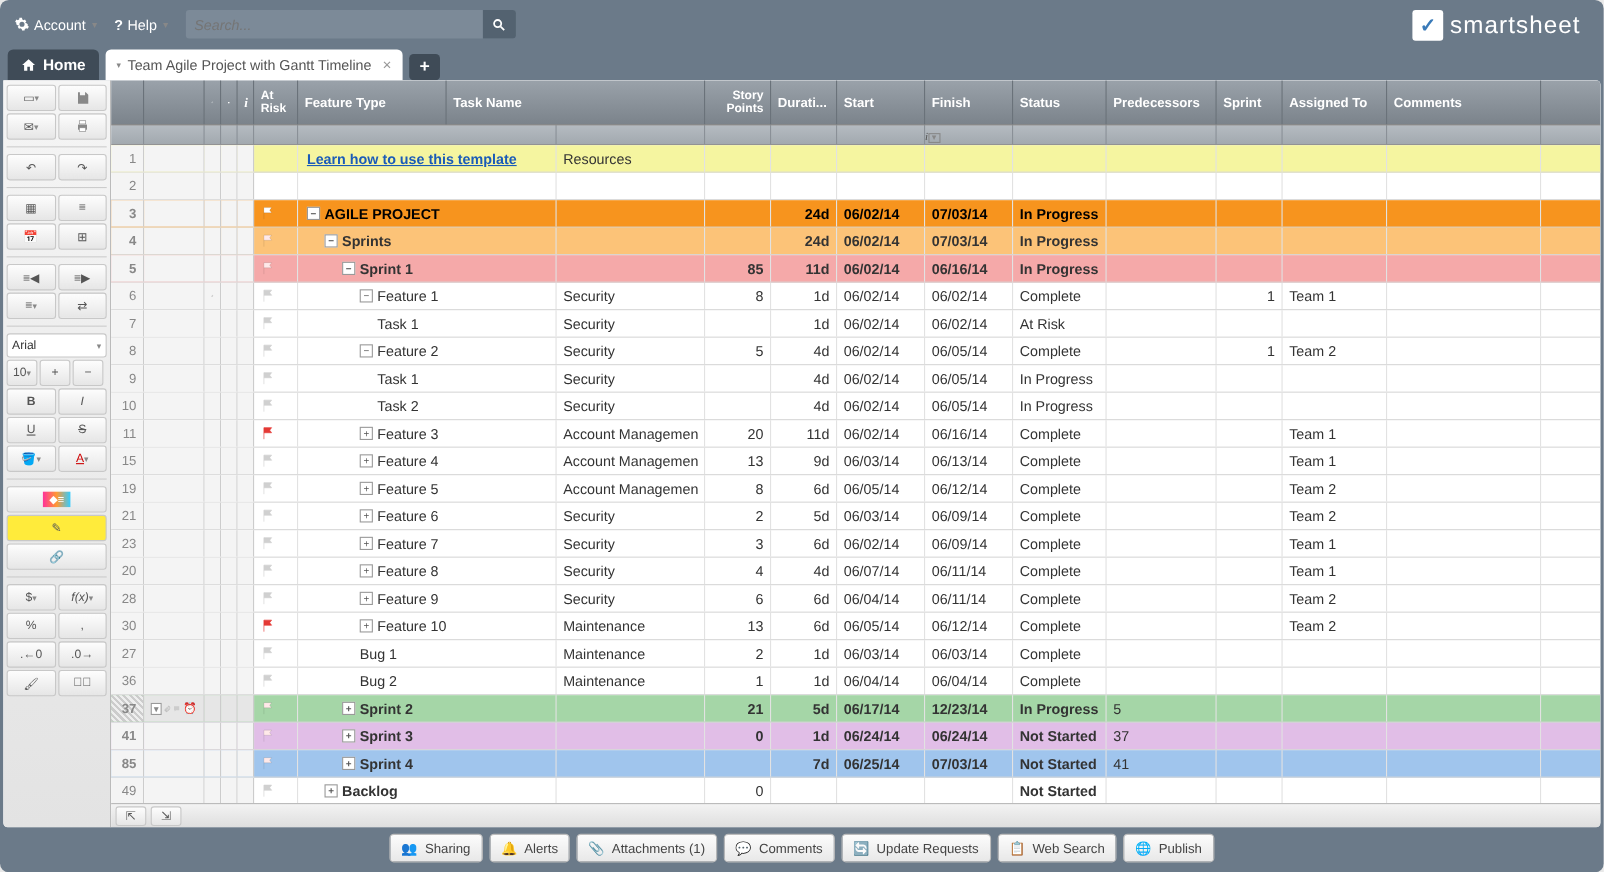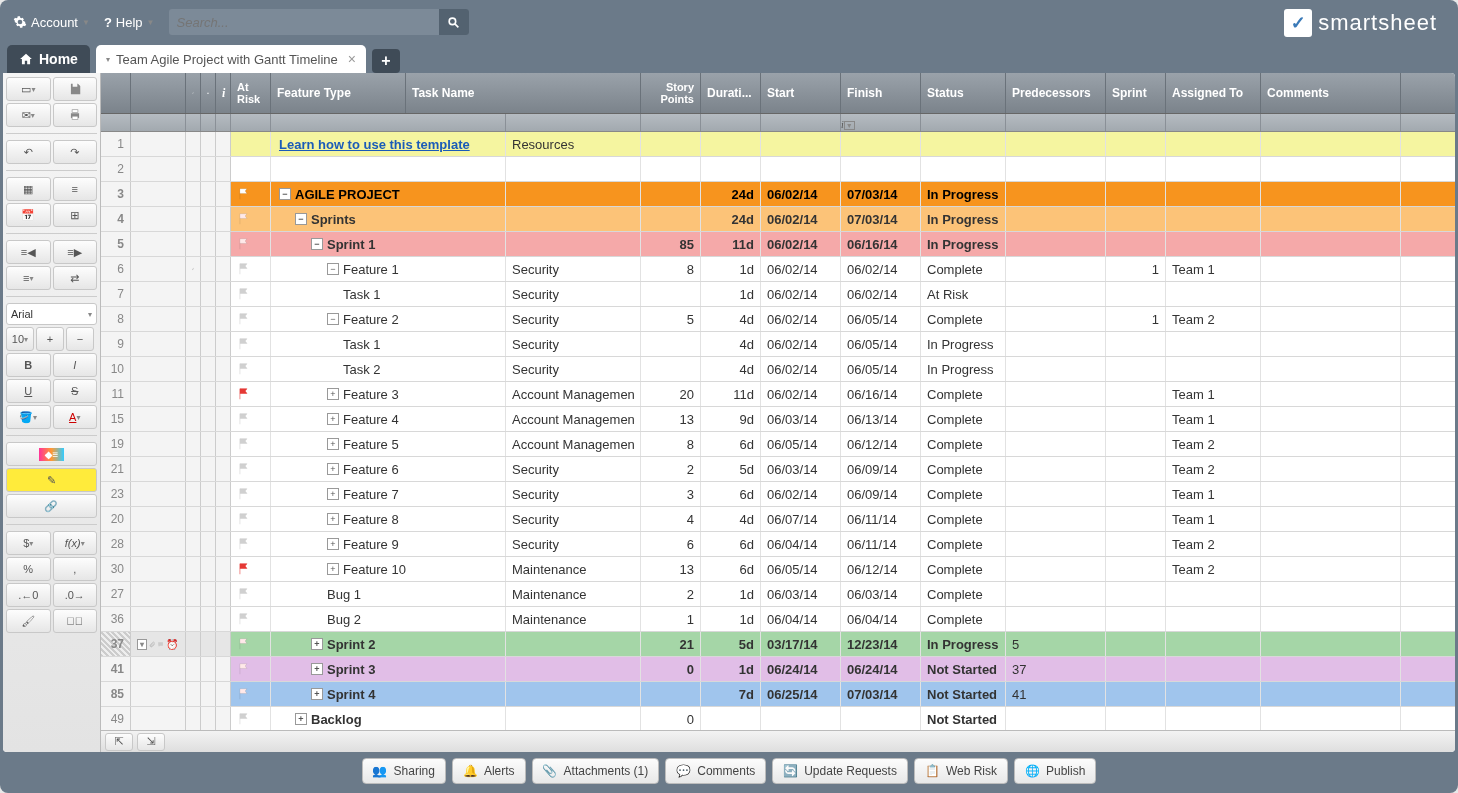--- a/index.html
+++ b/index.html
@@ -741,21 +741,21 @@
     <div class="cell rowmeta w-meta3"></div>
     <div class="cell w-risk">
               <svg width="14" height="14" viewBox="0 0 24 24">
                 <path d="M5 3v18M5 3h12l-3 4 3 4H5" fill="#ffe9e9" stroke="rgba(0,0,0,0.15)"></path>
               </svg>
             </div>
     <div class="cell w-task" style="padding-left:40px; font-weight:bold"><span class="expand">+</span>Sprint 2</div>
     <div class="cell w-ftype"></div>
     <div class="cell w-sp">21</div>
     <div class="cell w-dur">5d</div>
-    <div class="cell w-start">03/17/14</div>
+    <div class="cell w-start">06/17/14</div>
     <div class="cell w-finish">12/23/14</div>
     <div class="cell w-status" style="font-weight:bold">In Progress</div>
     <div class="cell w-pred" style="justify-content:flex-start;font-weight:normal">5</div>
     <div class="cell w-sprint" style="justify-content:flex-end;font-weight:normal"></div>
     <div class="cell w-assign" style="font-weight:normal"></div>
     <div class="cell w-comm"></div>
   </div>
           <div class="row r-lav">
     <div class="cell rownum w-rownum">41</div>
     <div class="cell rowctrl w-ctrl"></div>
@@ -851,20 +851,20 @@
     <div class="fbtn">
         <span style="color:#888">💬</span>
         <span>Comments</span>
       </div>
     <div class="fbtn">
         <span style="color:#7ed321">🔄</span>
         <span>Update Requests</span>
       </div>
     <div class="fbtn">
         <span style="color:#888">📋</span>
-        <span>Web Risk</span>
+        <span>Web Search</span>
       </div>
     <div class="fbtn">
         <span style="color:#4a90d9">🌐</span>
         <span>Publish</span>
       </div>
   </div>
 </div>
 
 </body></html>

